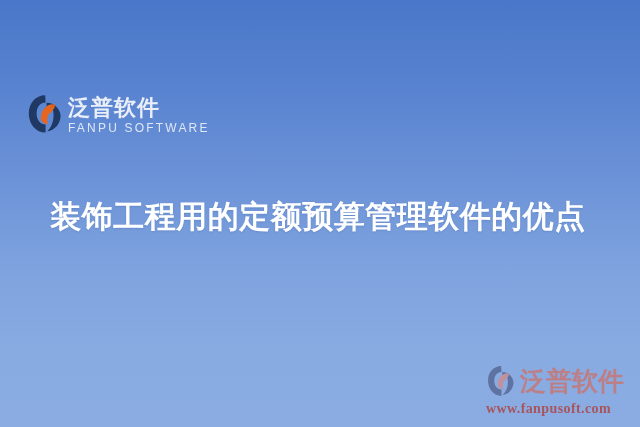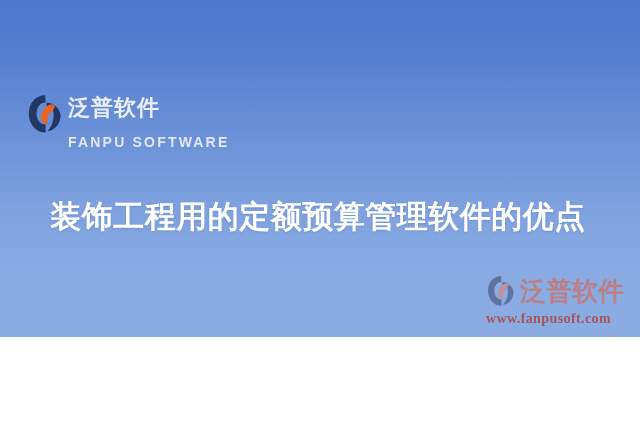--- a/index.html
+++ b/index.html
@@ -7,21 +7,21 @@
     padding: 0;
     background: #ffffff;
   }
   body {
     font-family: "Liberation Sans", "DejaVu Sans", sans-serif;
   }
 
   #banner {
     position: relative;
     width: 640px;
-    height: 337px;
+    height: 427px;
     overflow: hidden;
     background: linear-gradient(180deg,
         #4a77c9 0%,
         #5681cf 18%,
         #6c93d8 42%,
         #7ea2de 62%,
         #88abe2 82%,
         #8aace2 100%);
   }
 
@@ -49,24 +49,24 @@
   #brand-cn {
     font-size: 22px;
     line-height: 24px;
     font-weight: 700;
     color: #e9eef9;
     letter-spacing: 1px;
     font-family: "DejaVu Sans", "Liberation Sans", sans-serif;
     white-space: nowrap;
   }
   #brand-en {
-    margin-top: 16px;
-    font-size: 14px;
+    margin-top: 2px;
+    font-size: 12px;
     line-height: 12px;
-    font-weight: 700;
+    font-weight: 400;
     color: #dfe7f6;
     letter-spacing: 2.2px;
     white-space: nowrap;
     font-family: "Liberation Sans", sans-serif;
   }
 
   
   #headline {
     position: absolute;
     left: 0;

